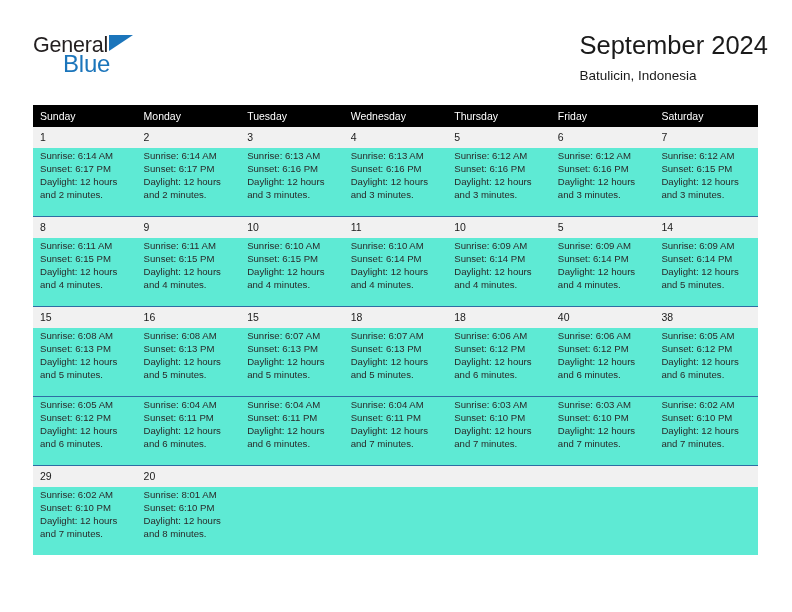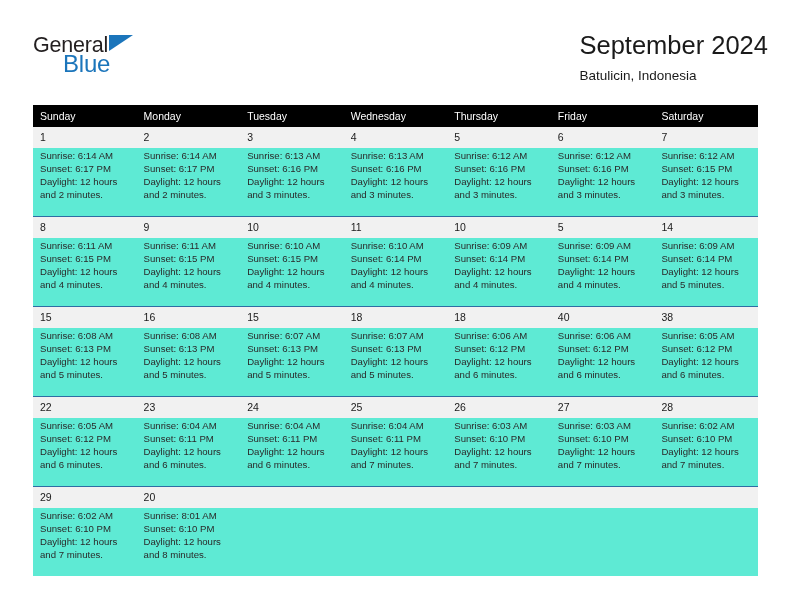--- a/index.html
+++ b/index.html
@@ -346,29 +346,20 @@
           <div class="detail-line">Sunset: 6:12 PM</div>
           <div class="detail-line">Daylight: 12 hours</div>
           <div class="detail-line">and 6 minutes.</div>
         </td>
       </tr>
 
       <tr class="week-sep">
           <td colspan="7"></td>
         </tr>
 
-      <tr class="daynum-row">
-        <td>22</td>
-        <td>23</td>
-        <td>24</td>
-        <td>25</td>
-        <td>26</td>
-        <td>27</td>
-        <td>28</td>
-      </tr>
       <tr class="detail-row">
         <td>
           <div class="detail-line">Sunrise: 6:05 AM</div>
           <div class="detail-line">Sunset: 6:12 PM</div>
           <div class="detail-line">Daylight: 12 hours</div>
           <div class="detail-line">and 6 minutes.</div>
         </td>
         <td>
           <div class="detail-line">Sunrise: 6:04 AM</div>
           <div class="detail-line">Sunset: 6:11 PM</div>

